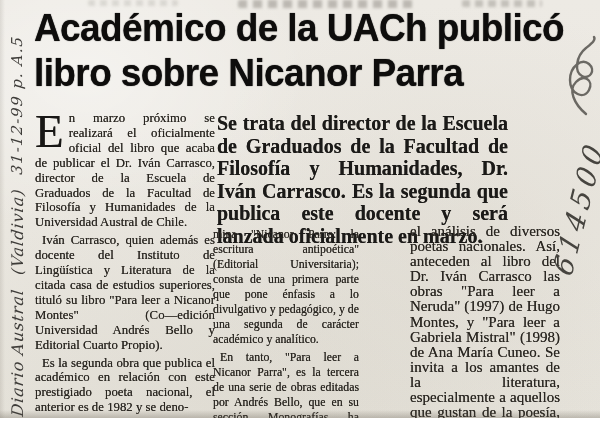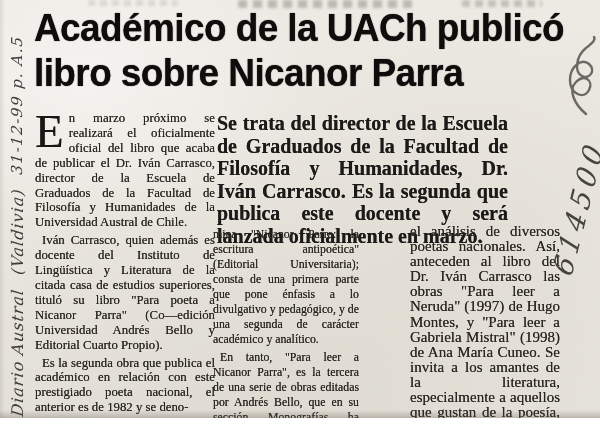--- a/index.html
+++ b/index.html
@@ -93,21 +93,21 @@
     <span>Académico de la UACh publicó</span><br>
     <span>libro sobre Nicanor Parra</span>
   </h1>
 
   <div class="lead">Se trata del director de la Escuela de Graduados de la Facultad de Filosofía y Humanidades, Dr. Iván Carrasco. Es la segunda que publica este docente y será lanzada oficialmente en marzo.</div>
 
   <div class="col col-left">
     <p>
       <span class="dropcap">E</span><span>n marzo próximo se realizará el oficialmente oficial del libro que acaba de publicar el Dr. Iván Carrasco, director de la Escuela de Graduados de la Facultad de Filosofía y Humanidades de la Universidad Austral de Chile.</span>
     </p>
-    <p class="ind">Iván Carrasco, quien además es docente del Instituto de Lingüística y Literatura de la citada casa de estudios superiores, tituló su libro "Para poeta a Nicanor Parra" (Co—edición Universidad Andrés Bello y Editorial Cuarto Propio).</p>
+    <p class="ind">Iván Carrasco, quien además es docente del Instituto de Lingüística y Literatura de la citada casa de estudios superiores, tituló su libro "Para leer a Nicanor Montes" (Co—edición Universidad Andrés Bello y Editorial Cuarto Propio).</p>
     <p class="ind">Es la segunda obra que publica el académico en relación con este prestigiado poeta nacional, el anterior es de 1982 y se deno-</p>
   </div>
 
   <div class="col col-mid">
     <p>mina "Nicanor Parra: la escritura antipoética" (Editorial Universitaria); consta de una primera parte que pone énfasis a lo divulgativo y pedagógico, y de una segunda de carácter académico y analítico.</p>
     <p class="ind">En tanto, "Para leer a Nicanor Parra", es la tercera de una serie de obras editadas por Andrés Bello, que en su sección Monografías ha incorporado un espacio para la comprensión y</p>
   </div>
 
   <div class="col col-right">
     <p>el análisis de diversos poetas nacionales. Así, anteceden al libro del Dr. Iván Carrasco las obras "Para leer a Neruda" (1997) de Hugo Montes, y "Para leer a Gabriela Mistral" (1998) de Ana María Cuneo.  Se invita a los amantes de la literatura, especialmente a aquellos que gustan de la poesía, a concurrir a la ceremonia del lanzamiento del libro, cuyo lugar, fecha y hora será anunciado oportunamente.</p>

